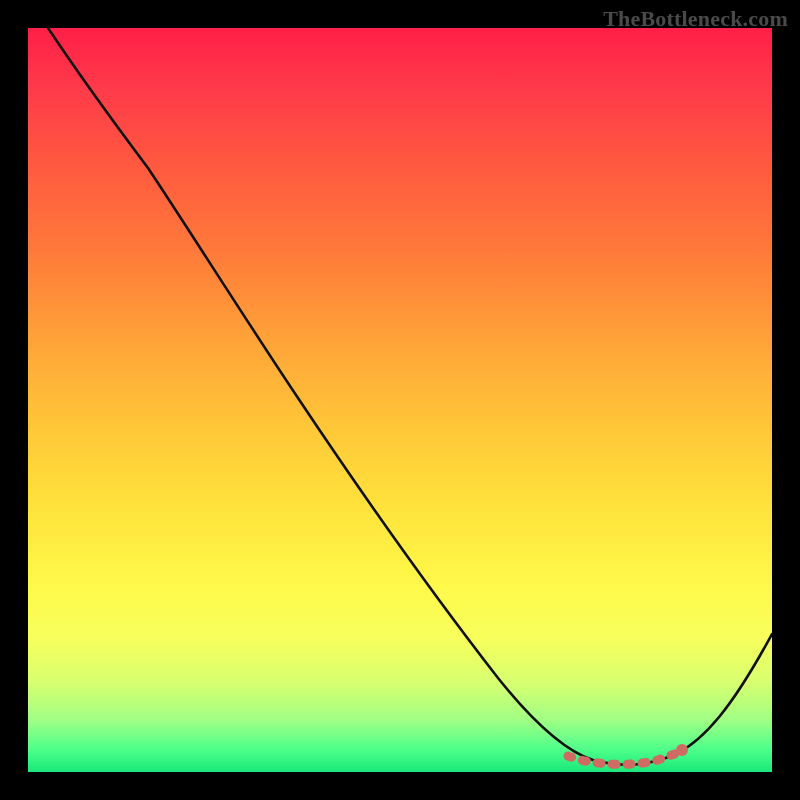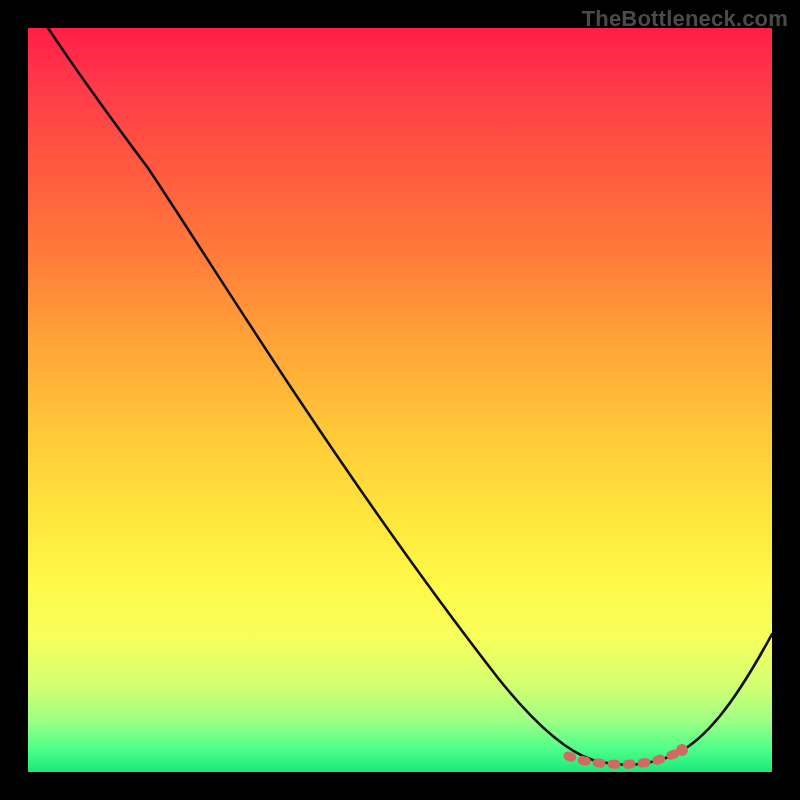--- a/index.html
+++ b/index.html
@@ -9,20 +9,21 @@
     height: 800px;
     background: #000;
     overflow: hidden;
     font-family: Arial, Helvetica, sans-serif;
   }
   .frame {
     position: relative;
     width: 800px;
     height: 800px;
     background: #000;
+    font-family: Liberation Serif, serif;
   }
   .watermark {
     position: absolute;
     top: 6px;
     right: 12px;
     color: #4a4a4a;
     font-size: 22px;
     font-weight: 600;
     letter-spacing: 0.2px;
     z-index: 20;

